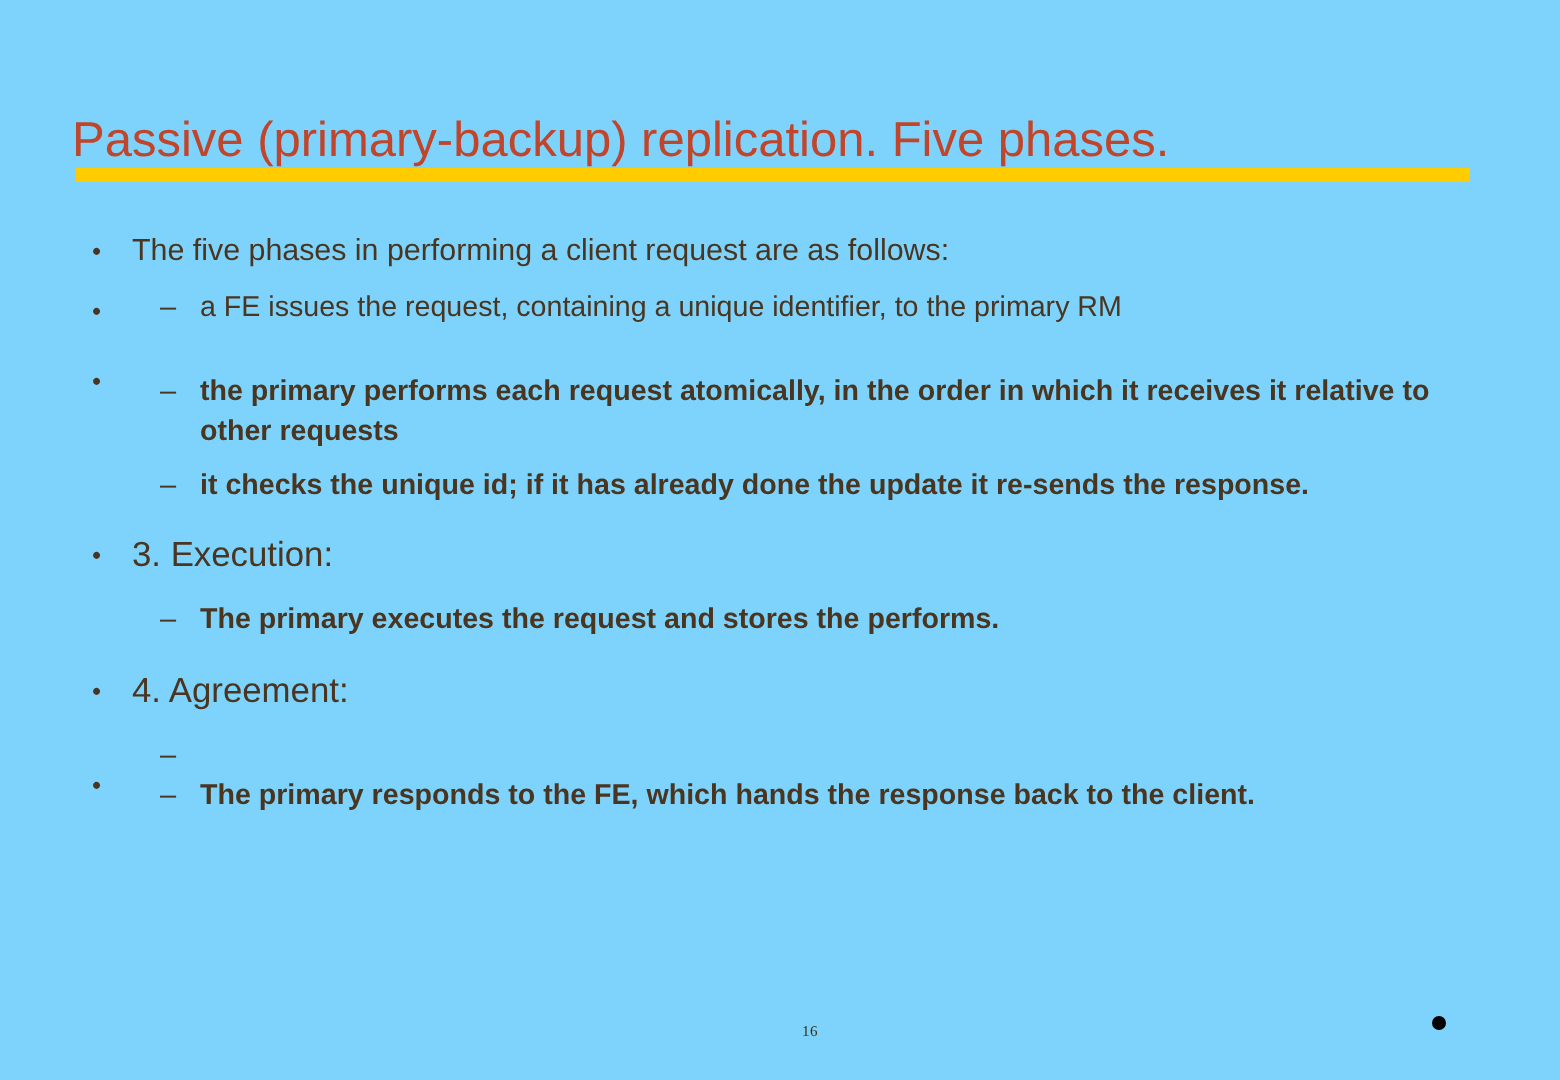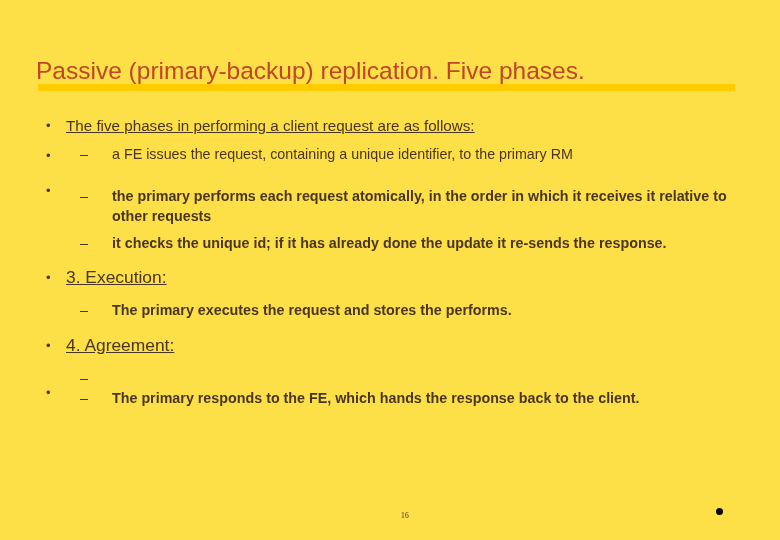--- a/index.html
+++ b/index.html
@@ -12,21 +12,21 @@
     height: 540px;
     position: relative;
     overflow: hidden;
     font-family: "Liberation Sans", sans-serif;
     -webkit-font-smoothing: antialiased;
   }
 
   .slide {
     position: absolute;
     inset: 0;
-    background: #fde047;
+    background: #7dd3fc;
   }
 
   
   .slide-title {
     position: absolute;
     left: 36px;
     top: 40px;
     width: 710px;
     color: #c0452a;
     font-size: 24.5px;
@@ -66,41 +66,39 @@
     position: absolute;
     left: 46px;
     top: 0;
     width: 14px;
     text-align: left;
     font-size: 13px;
     line-height: inherit;
   }
   .lvl1 > .txt {
     display: block;
-    text-decoration: underline;
   }
 
   
   .lvl2 {
     position: relative;
     padding-left: 100px;
     padding-right: 50px;
     color: #4a3520;
   }
   .lvl2 > .dash {
     position: absolute;
     left: 80px;
     top: 0;
     width: 16px;
     font-size: 14.5px;
     line-height: inherit;
   }
   .lvl2 > .txt {
     display: block;
-    margin-left: 12px;
   }
 
   
   .sz-sm   { font-size: 15.2px; line-height: 24px; }
   .sz-md   { font-size: 17.4px; line-height: 27px; }
   .sz-sub  { font-size: 14.3px; line-height: 20.5px; font-weight: bold; }
   .sz-sub-plain { font-size: 14.3px; line-height: 20.5px; }
 
   .sz-sub .dash, .sz-sub-plain .dash { font-weight: normal; }
 

